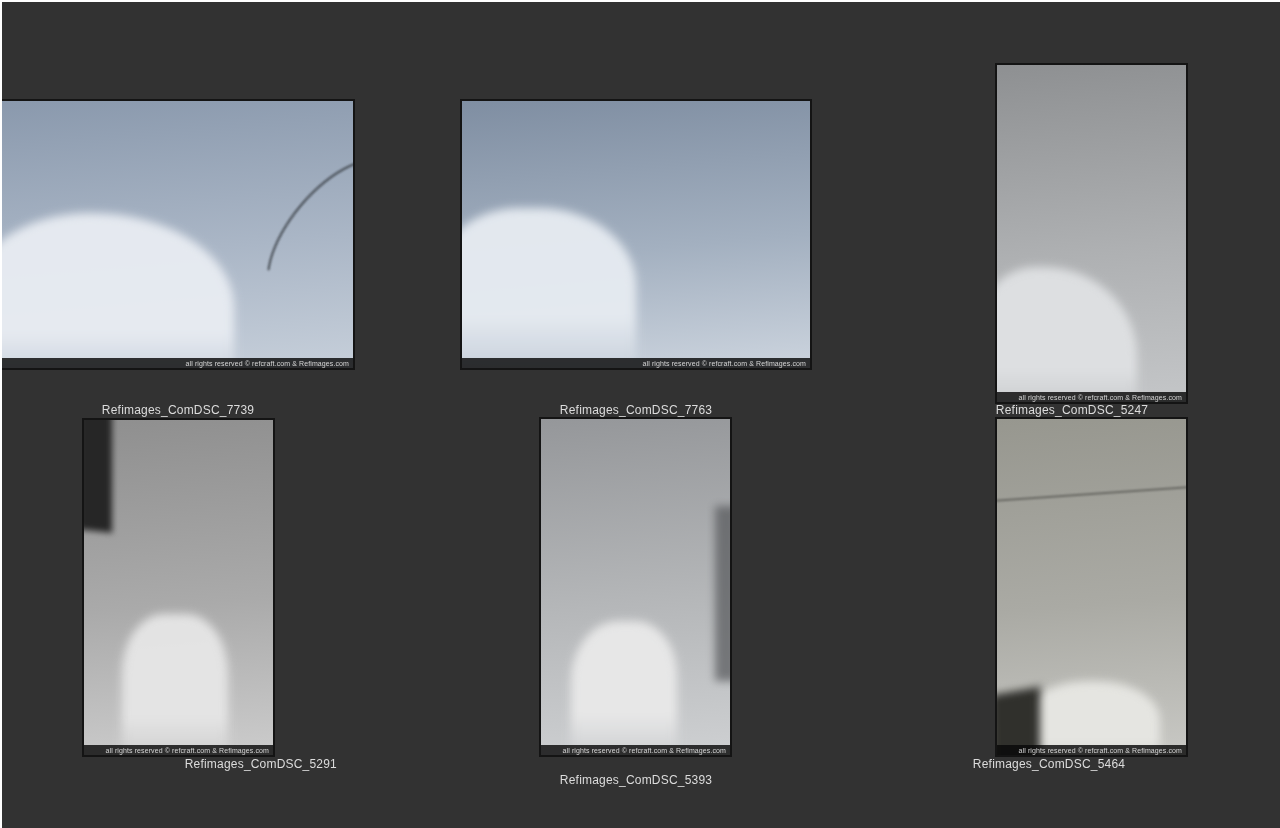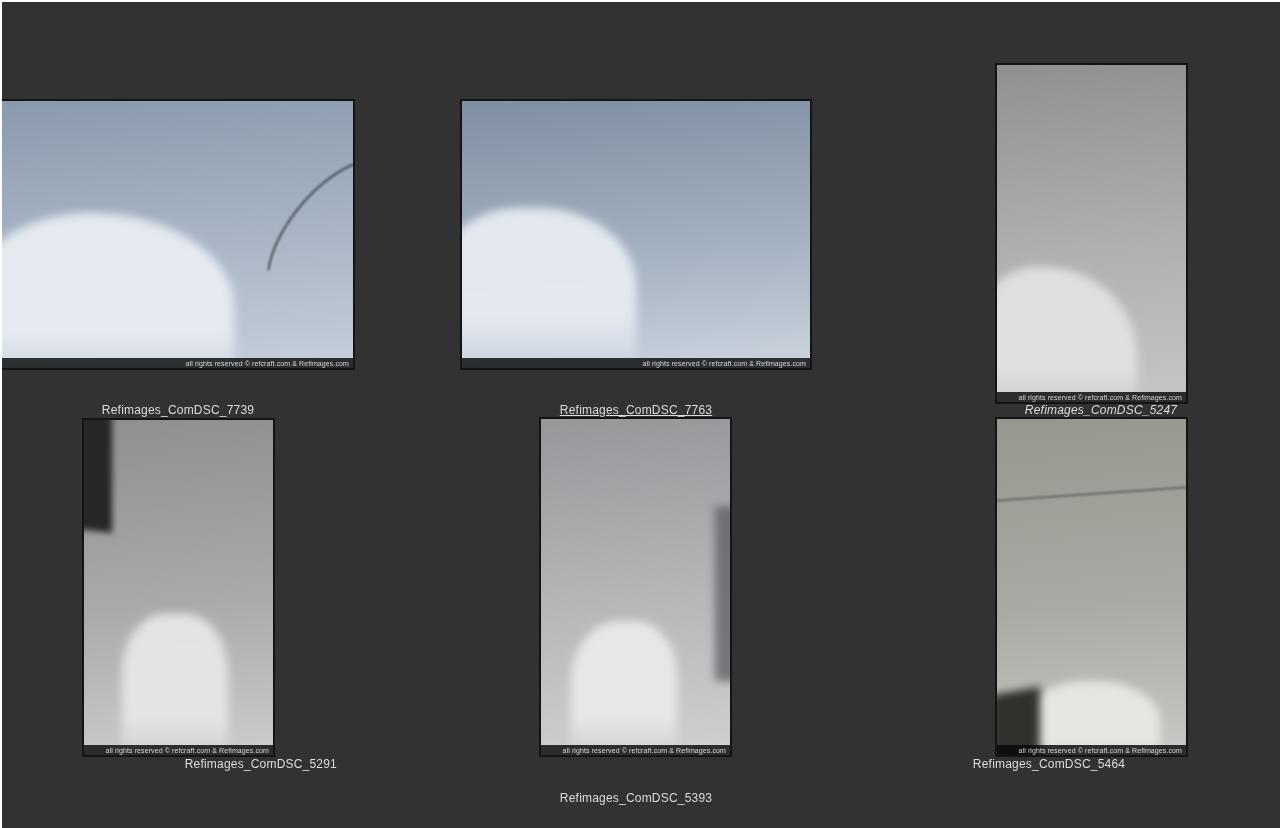--- a/index.html
+++ b/index.html
@@ -89,24 +89,24 @@
 
   
   .label {
     position: absolute; width: 320px;
     text-align: center;
     color: var(--labelcolor, #dcdcdc);
     font-size: 12px; line-height: 13px;
     letter-spacing: 0.2px;
   }
   .l1 { left: 16px;  top: 401px; }
-  .l2 { left: 474px; top: 401px; text-decoration: underline; }
-  .l3 { left: 939px; top: 401px; font-style: italic; }
+  .l2 { left: 474px; top: 401px; }
+  .l3 { left: 910px; top: 401px; }
   .l4 { left: 16px;  top: 755px; text-align: right; }
-  .l5 { left: 474px; top: 789px; }
+  .l5 { left: 474px; top: 771px; }
   .l6 { left: 887px; top: 755px; }
 </style>
 </head>
 <body style="--background: #323232; --labelcolor: #dcdcdc; --frame: #141414;">
 
 <div class="canvas">
 
   <div class="thumb t1" style="--backdrop: #8a99ad; --backdrop2: #aab6c6; --floor: #c6cfda; --fabric: #e8ecf2; --accent: #2e3338;">
     <div class="shade"></div>
     <div class="fabric"></div>

